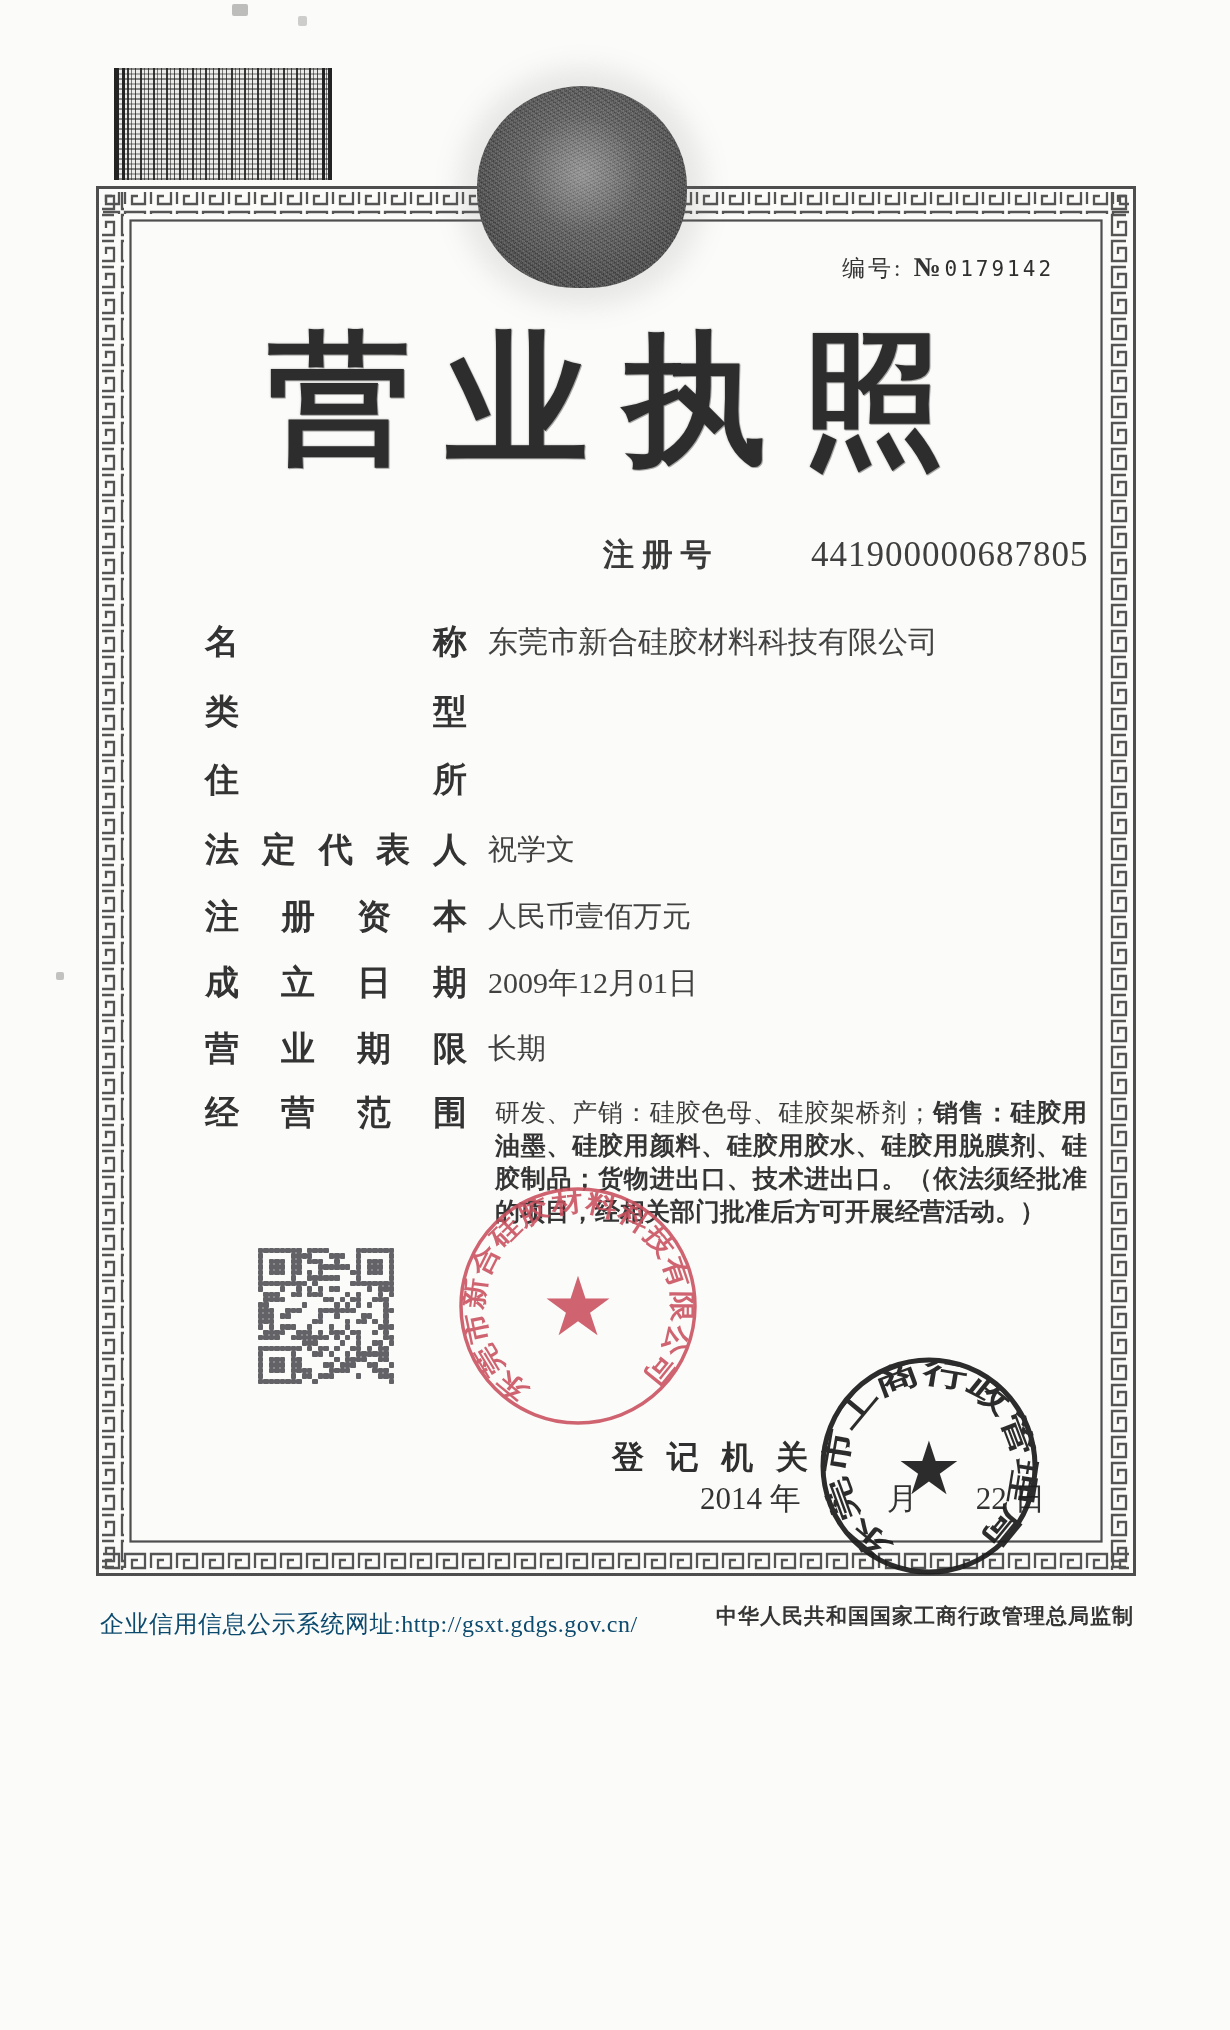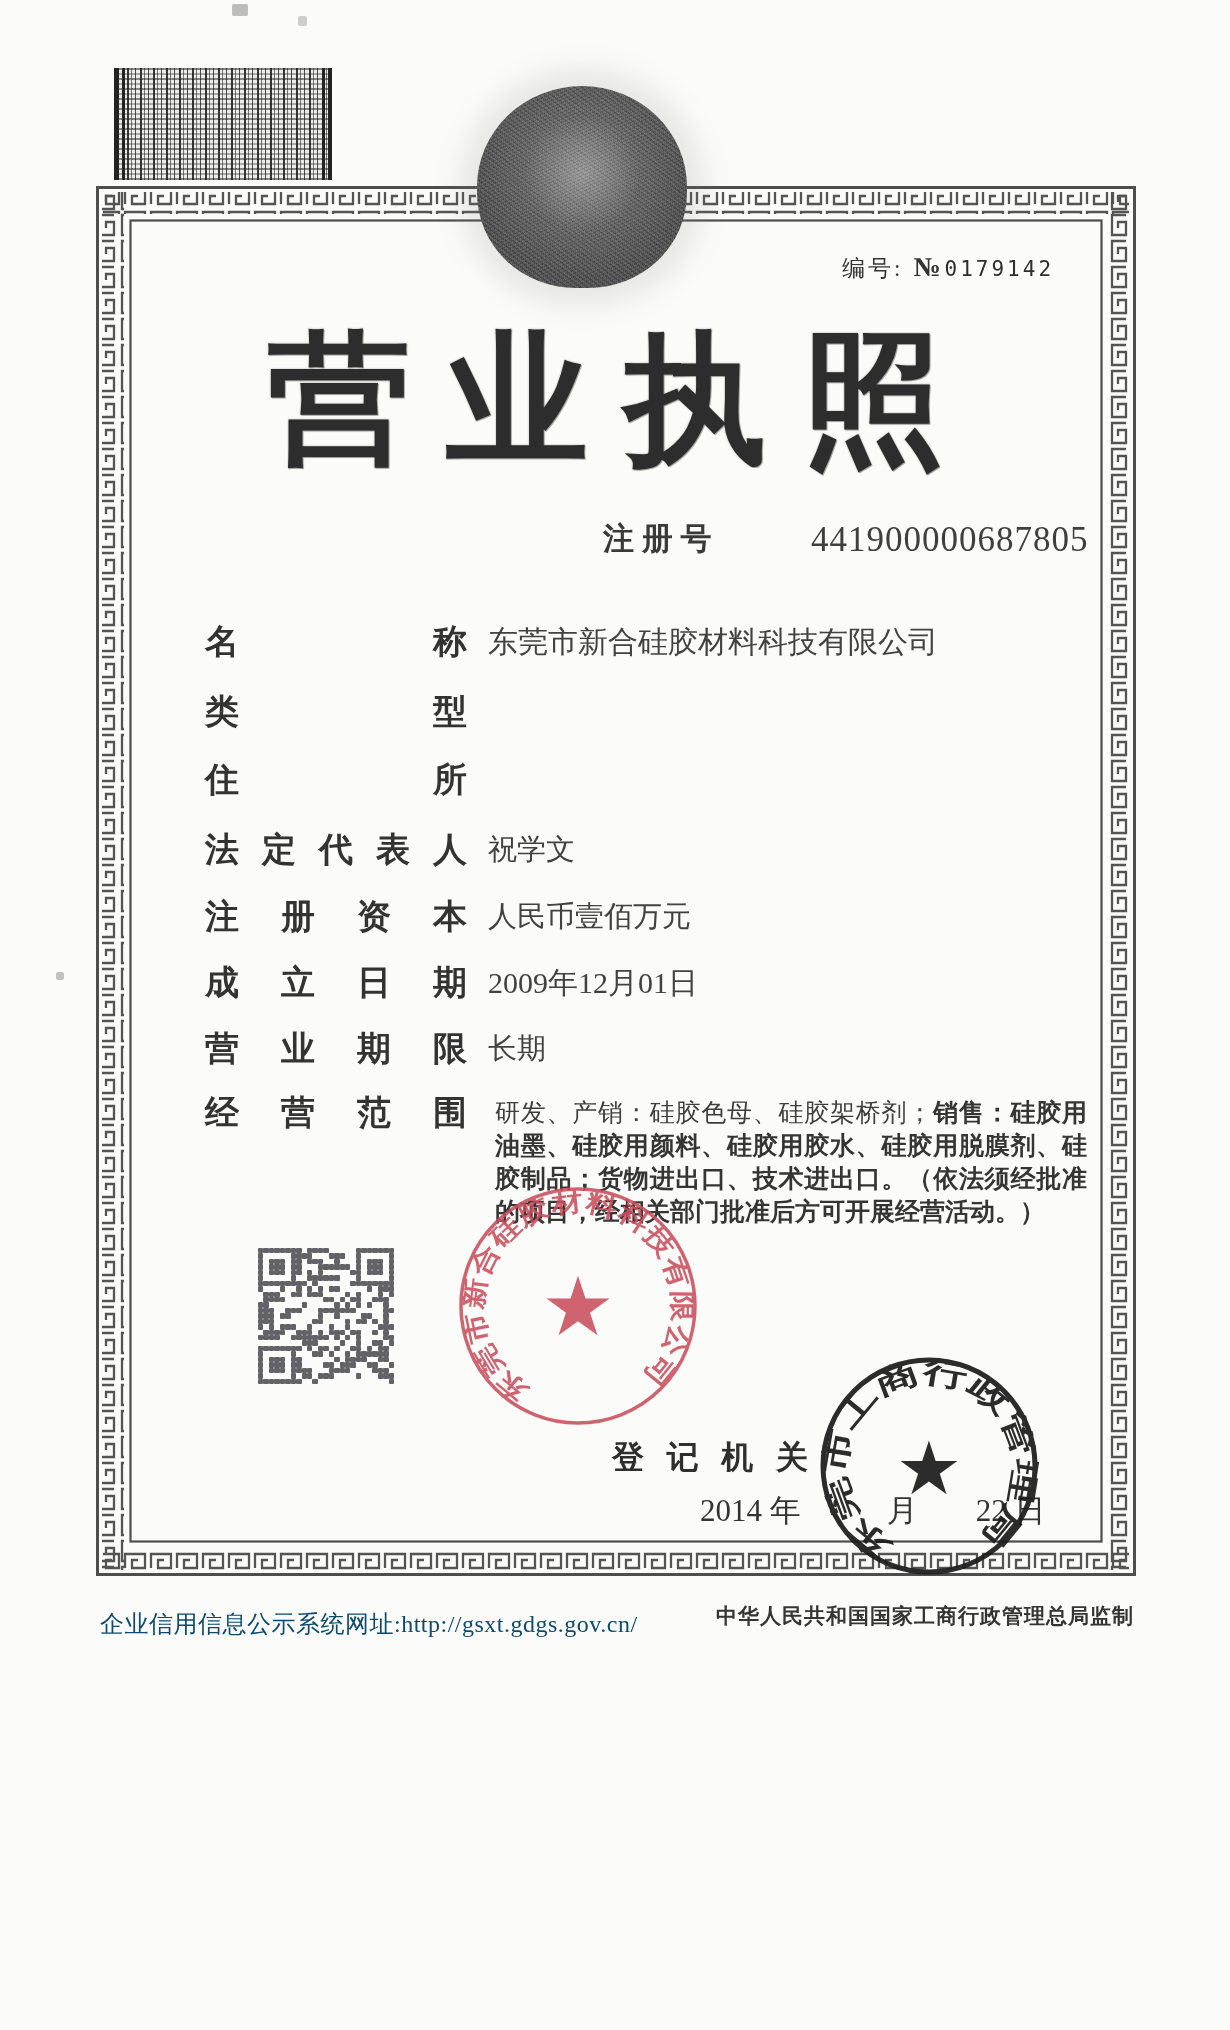--- a/index.html
+++ b/index.html
@@ -52,21 +52,21 @@
 
   
   .title{
     left:268px;top:322px;width:676px;font-size:142px;font-weight:900;color:#2d2d2d;
     text-shadow:1px 1px 0 rgba(110,110,110,.55),0 0 2px rgba(70,70,70,.5);
     z-index:2;line-height:1.1;
   }
   .just{display:flex;justify-content:space-between;}
 
   
-  .regline{left:603px;top:518px;display:flex;align-items:flex-end;z-index:2;}
+  .regline{left:603px;top:534px;display:flex;align-items:center;z-index:2;}
   .regline .lbl{font-size:31px;font-weight:600;color:#3a3a3a;width:180px;}
   .regline .num{font-size:35px;margin-left:28px;color:#3f3f3f;letter-spacing:1px;}
 
   
   .row{position:absolute;left:205px;display:flex;align-items:flex-start;z-index:2;}
   .row .lbl{width:262px;font-size:34px;font-weight:600;color:#333;flex:none;}
   .row .val{margin-left:21px;font-size:30px;color:#424242;padding-top:3px;white-space:nowrap;}
   .row .val.sm{font-size:29px;}
   .scope-text{
     margin-left:28px;width:592px;font-size:25px;line-height:1.32;color:#3e3e3e;
@@ -82,21 +82,21 @@
   }
   .qc{background:transparent;}
   .qc.on{background:#55555a;opacity:.92;border-radius:1px;}
 
   
   .seal-red{left:452px;top:1180px;z-index:5;opacity:.88;}
   .seal-black{left:815px;top:1352px;z-index:5;opacity:.93;}
 
   
   .registrar{left:612px;top:1436px;font-size:32px;font-weight:600;color:#2f2f2f;width:196px;z-index:2;}
-  .dateline{left:700px;top:1478px;display:flex;align-items:baseline;font-size:31px;color:#333;z-index:2;margin-top:12px;}
+  .dateline{left:700px;top:1478px;display:flex;align-items:baseline;font-size:31px;color:#333;z-index:2;}
   .dateline .m{margin-left:86px;}
   .dateline .d{margin-left:58px;}
 
   
   .footer-left{left:100px;top:1608px;font-size:24px;color:#0c4a6e;letter-spacing:.5px;z-index:2;}
   .footer-right{right:96px;top:1602px;font-size:21px;font-weight:600;color:#353535;letter-spacing:1px;z-index:2;}
 </style>
 </head>
 <body>
 

